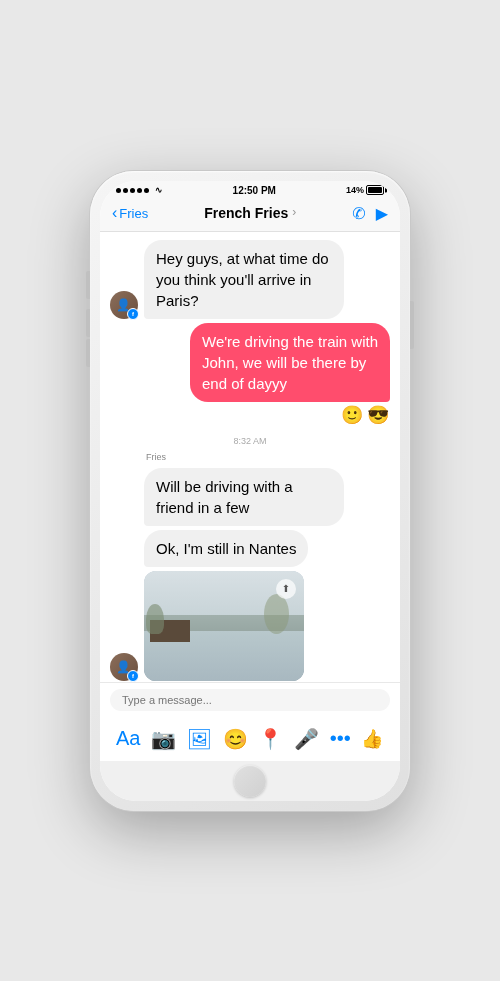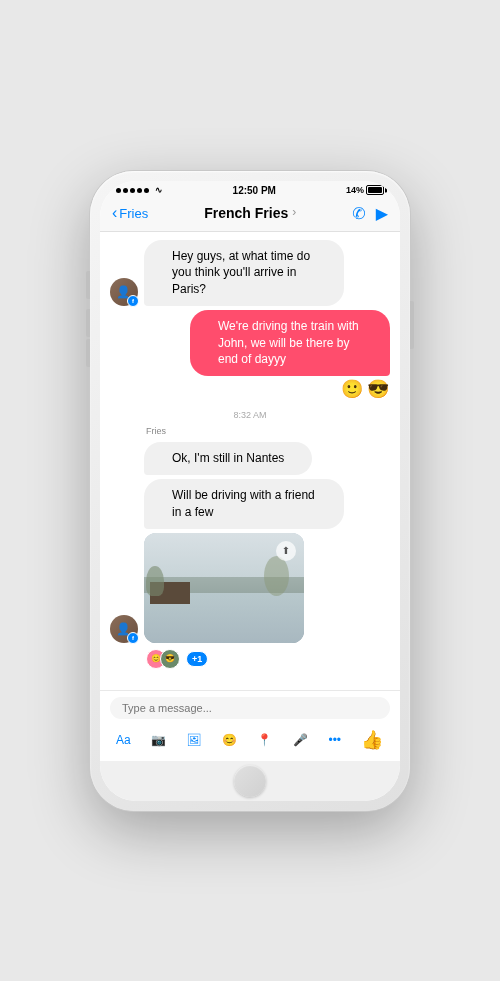--- a/index.html
+++ b/index.html
@@ -227,23 +227,23 @@
       display: flex;
       align-items: center;
       justify-content: center;
       font-size: 6px;
       color: white;
       font-weight: 700;
     }
 
     .bubble {
       max-width: 200px;
-      padding: 8px 28px;
+      padding: 8px 12px;
       border-radius: 18px;
-      font-size: 12px;
+      font-size: 15px;
       line-height: 1.4;
       position: relative;
     }
     .bubble.incoming {
       background: #f0f0f0;
       color: #000;
       border-bottom-left-radius: 4px;
     }
     .bubble.outgoing {
       background: #ff4d6d;
@@ -438,39 +438,39 @@
       background: #fff;
       border-top: 1px solid #e8e8e8;
       padding: 6px 10px;
     }
     .input-field-row {
       display: flex;
       align-items: center;
       background: #f5f5f5;
       border-radius: 20px;
       padding: 5px 12px;
-      margin-bottom: 6px;
+      margin-bottom: 12px;
     }
     .input-text {
       flex: 1;
       font-size: 11px;
       color: #bbb;
       background: transparent;
       border: none;
       outline: none;
     }
     .toolbar-icons {
       display: flex;
       align-items: center;
       justify-content: space-between;
       padding: 2px 4px;
     }
     .tool-icon {
       color: #0084ff;
-      font-size: 12px;
+      font-size: 20px;
       cursor: pointer;
       padding: 2px;
     }
     .tool-icon.thumbs-up {
       color: #0084ff;
       font-size: 18px;
     }
 
     
     .home-button {
@@ -564,27 +564,27 @@
           <span class="sticker">😎</span>
         </div>
       </div>
 
       <div class="timestamp">8:32 AM</div>
 
       <div class="sender-name">Fries</div>
 
       <div class="msg-row incoming-no-avatar">
         <div class="bubble incoming">
-          <span>Ok, I'm still in Nantes</span>
+          <span>Will be driving with a friend in a few</span>
         </div>
       </div>
 
       <div class="msg-row incoming-no-avatar">
         <div class="bubble incoming">
-          <span>Will be driving with a friend in a few</span>
+          <span>Ok, I'm still in Nantes</span>
         </div>
       </div>
 
       <div style="display:flex; flex-direction:column; gap:4px;">
         <div class="msg-row">
           <div class="avatar-container">
             <div class="avatar">
               <div class="avatar-face">👤</div>
             </div>
             <div class="avatar-badge">f</div>

